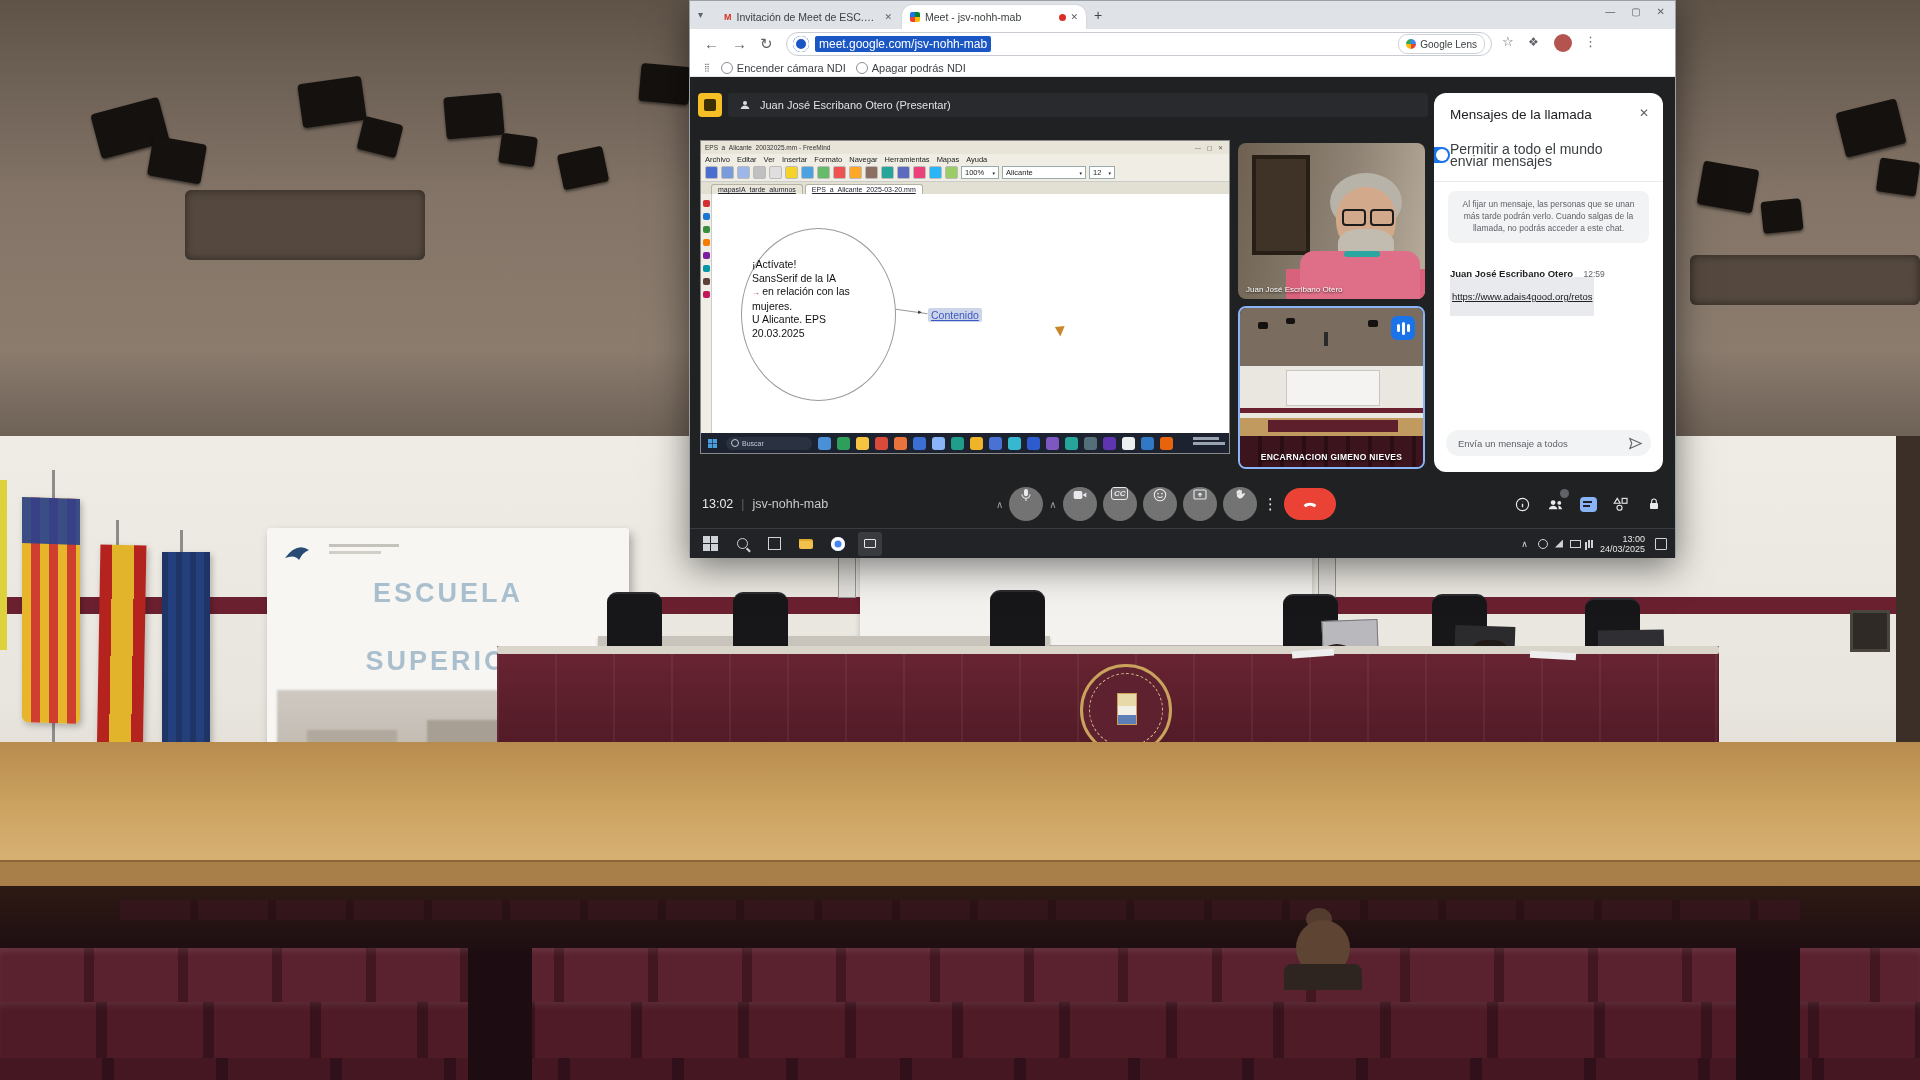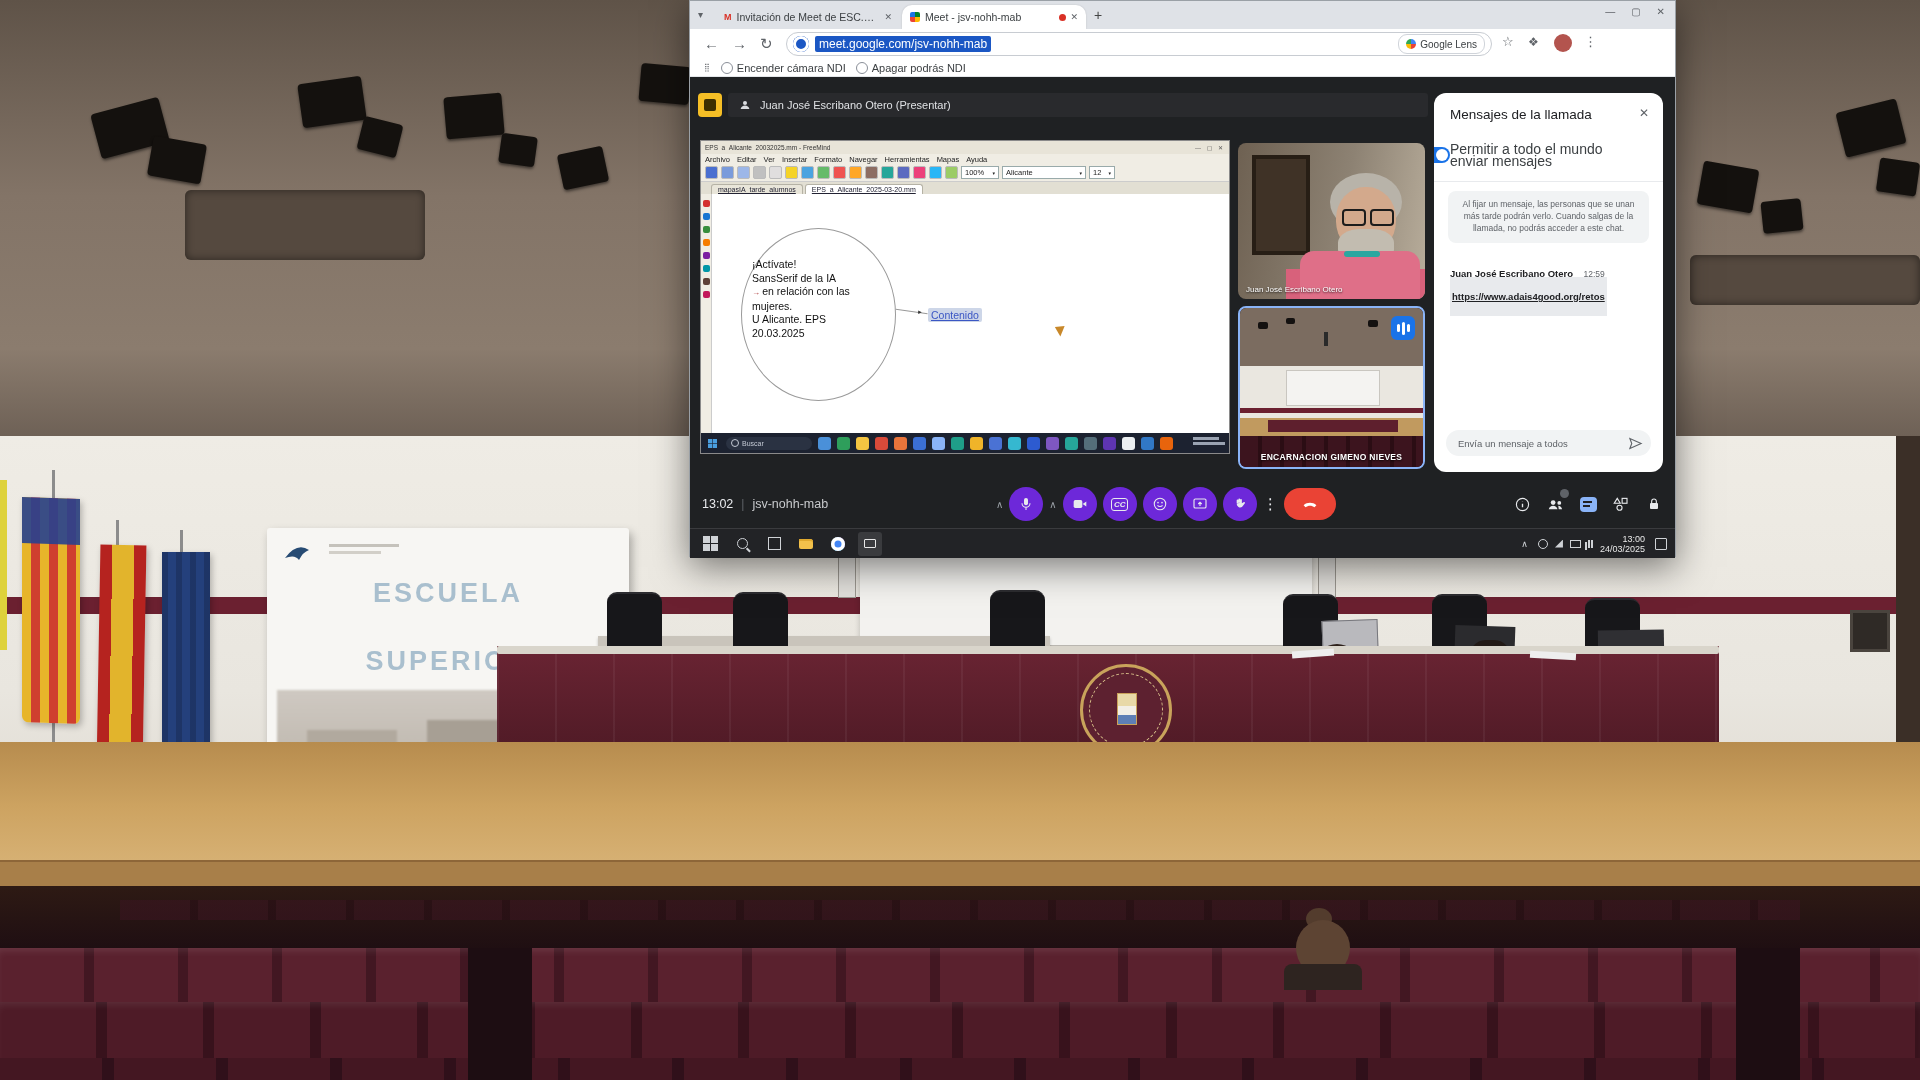--- a/index.html
+++ b/index.html
@@ -86,25 +86,25 @@
     font-size:7px;display:flex;align-items:center;gap:3px;padding-left:5px;box-sizing:border-box;}
   .tile{border-radius:8px;overflow:hidden;}
   .tilelabel{position:absolute;left:8px;bottom:5px;color:#fff;font-size:8px;
     text-shadow:0 1px 2px rgba(0,0,0,.8);}
   .chat{left:744px;top:92px;width:229px;height:379px;background:#fff;border-radius:12px;overflow:hidden;}
   .toggle{width:30px;height:16px;border-radius:8px;background:#1a73e8;position:relative;}
   .toggle:after{content:"";position:absolute;right:2px;top:2px;width:12px;height:12px;
     border-radius:50%;background:#fff;}
   .infobox{left:14px;top:98px;width:201px;height:52px;background:#f1f3f4;border-radius:8px;
     font-size:8.5px;color:#5f6368;text-align:center;padding:7px 8px;box-sizing:border-box;line-height:12px;}
-  .chatlink{font-size:9.5px;color:#202124;background:#e8eaed;text-decoration:underline;padding:14px 2px;font-weight:bold;}
+  .chatlink{font-size:9.5px;color:#202124;background:#e8eaed;text-decoration:underline;padding:14px 2px;}
   .chatinput{left:12px;top:337px;width:205px;height:26px;background:#f1f3f4;border-radius:13px;
     display:flex;align-items:center;box-sizing:border-box;padding:0 8px 0 12px;}
-  .mbtn{width:34px;height:34px;border-radius:50%;background:#6d28d9;display:flex;
-    align-items:center;justify-content:center;flex:0 0 auto;font-style:italic;}
+  .mbtn{width:34px;height:34px;border-radius:50%;background:#737373;display:flex;
+    align-items:flex-start;justify-content:center;flex:0 0 auto;font-style:italic;}
   .caret{color:#9aa0a6;font-size:10px;flex:0 0 auto;}
   .hangup{width:52px;height:32px;border-radius:16px;background:#ea4335;display:flex;
     align-items:center;justify-content:center;flex:0 0 auto;}
   .ricon{width:20px;height:20px;display:flex;align-items:center;justify-content:center;position:relative;}
   .wtaskbar{left:0;top:527px;width:985px;height:30px;background:#222326;border-top:1px solid #3a3b3e;
     display:flex;align-items:center;box-sizing:border-box;}
   .tbicon{width:24px;height:24px;display:flex;align-items:center;justify-content:center;margin-left:8px;}
   .trayclock{color:#e8e8e8;font-size:9px;line-height:10px;text-align:right;}
   .startgrid{display:grid;grid-template-columns:7px 7px;grid-gap:1px;}
   .startgrid i{width:7px;height:7px;background:#cfd2d6;display:block;}

